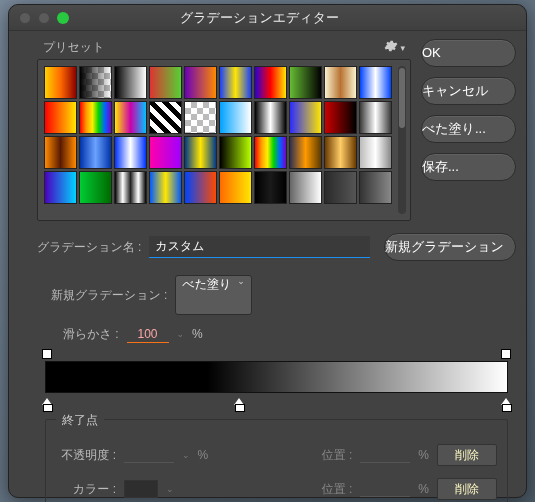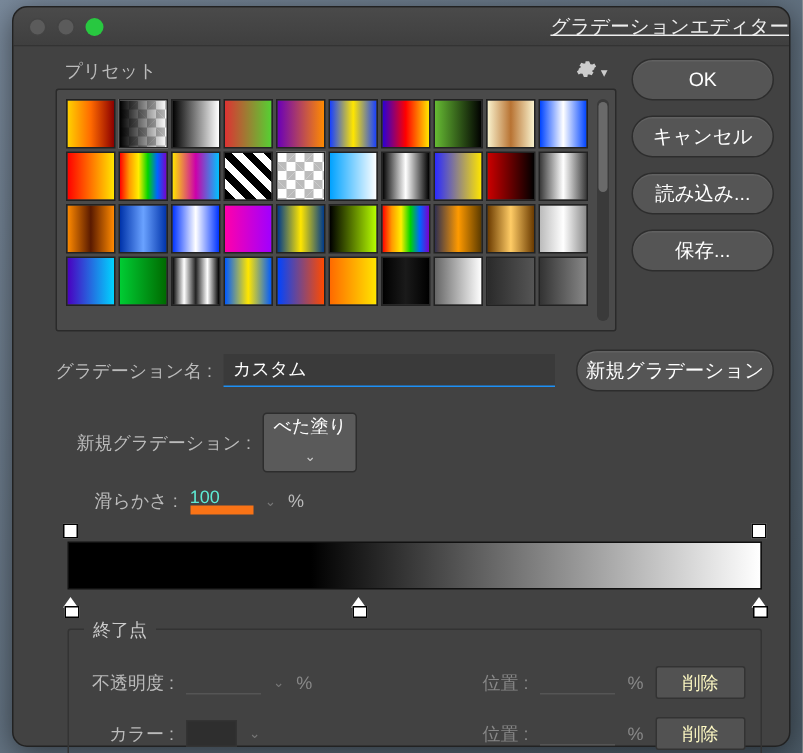--- a/index.html
+++ b/index.html
@@ -15,28 +15,28 @@
   .titlebar {
     height: 26px; display:flex; align-items:center; position:relative;
     background: linear-gradient(#4a4a4a,#3f3f3f); border-bottom:1px solid #333;
     border-radius:10px 10px 0 0;
   }
   .traffic { display:flex; gap:7px; padding-left:10px; }
   .traffic span { width:12px; height:12px; border-radius:50%; display:block; }
   .t-close { background:#5b5b5b; border:1px solid #444;}
   .t-min { background:#5b5b5b; border:1px solid #444;}
   .t-zoom { background:#28c840; }
-  .title { position:absolute; left:0; right:0; text-align:right; font-size:13px; color:#eee; pointer-events:none;text-decoration:underline;}
+  .title { position:absolute; left:0; right:16px; text-align:center; font-size:13px; color:#eee; pointer-events:none;}
   .content { position:absolute; top:26px; left:0; right:0; bottom:0; padding:8px 10px 10px 12px;margin-left:16px;}
   .row { display:flex; }
   .left-col { flex:1; }
   .right-col { width:112px; margin-left:10px; display:flex; flex-direction:column; gap:10px; }
   .btn {
     background:#555; border:1px solid #2d2d2d; border-radius:16px; color:#fff;
-    text-align:center; height:28px; line-height:26px; font-size:13px; cursor:pointer;
+    height:28px; line-height:26px; font-size:13px; cursor:pointer;
     box-shadow:0 1px 0 rgba(255,255,255,.07) inset;
   }
   .panel-head { display:flex; align-items:center; padding:0 6px 3px 6px; color:#ccc;}
   .panel-head .gear { margin-left:auto; font-size:13px; cursor:pointer;}
   .preset-box {
     background:#4a4a4a; border:1px solid #2a2a2a; border-radius:2px; padding:6px 0 6px 6px;
     height:162px; display:flex;
   }
   .preset-grid {
     display:grid; grid-template-columns: repeat(10, 33px); grid-auto-rows:33px; gap:2px;
@@ -47,26 +47,26 @@
   .name-row { display:flex; align-items:center; margin-top:12px;}
   .label { color:#bbb; font-size:12px; }
   .name-input {
     flex:1; margin-left:8px; background:#3a3a3a; border:none; border-bottom:1px solid #1d90f5;
     color:#fff; padding:3px 6px; font-size:12px; height:22px; outline:none;
   }
   .name-input::selection { background:#1d5fa8; }
   .new-grad { width:132px; margin-left:14px;}
   .type-row { margin-top:14px; display:flex; align-items:center; padding-left:14px;}
   .select {
-    display:inline-flex; align-items:center; background:#5a5a5a; border:1px solid #2d2d2d;
-    border-radius:3px; height:40px; padding:0 6px; margin-left:8px; color:#fff; cursor:pointer; gap:6px;flex-direction:column;
+    display:inline-flex; align-items:flex-start; background:#5a5a5a; border:1px solid #2d2d2d;
+    border-radius:3px; height:40px; padding:0 6px; margin-left:8px; color:#fff; cursor:pointer; gap:6px;
   }
   .select .chev { font-size:9px; color:#ccc;}
   .smooth-row { margin-top:10px; display:flex; align-items:center; padding-left:26px; gap:8px;}
-  .num-input { background:transparent; border:none; border-bottom:6px solid #f97316; color:#5eead4; width:42px; text-align:left; font-size:12px; height:18px;}
+  .num-input { background:transparent; border:none; border-bottom:1px solid #f97316; color:#fca5a5; width:42px; text-align:center; font-size:12px; height:18px;}
   .grad-area { margin:18px 8px 0 8px; position:relative; }
   .stop { position:absolute; width:10px; height:10px; background:#fff; border:1px solid #000;}
   .stop.top { top:-12px;}
   .stop.bot { bottom:-12px; width:0;height:0;border:5px solid transparent;border-bottom:7px solid #fff; background:none;}
   .stop.bot::after{content:"";position:absolute;top:6px;left:-4px;width:8px;height:6px;background:#fff;border:1px solid #000;}
   .grad-bar {
     height:32px; border:1px solid #111;
     background: linear-gradient(90deg, #000 0%, #000 35%, #fff 100%);
   }
   .end-group {
@@ -169,21 +169,21 @@
               <div style="background: linear-gradient(90deg, rgb(102, 102, 102), rgb(255, 255, 255));"></div>
               <div style="background: linear-gradient(90deg, rgb(42, 42, 42), rgb(85, 85, 85));"></div>
               <div style="background: linear-gradient(90deg, rgb(51, 51, 51), rgb(136, 136, 136));"></div>
             </div>
           <div class="scrollbar"></div>
         </div>
       </div>
       <div class="right-col">
         <div class="btn">OK</div>
         <div class="btn">キャンセル</div>
-        <div class="btn">読み込み...</div>
+        <div class="btn">べた塗り...</div>
         <div class="btn">保存...</div>
       </div>
     </div>
 
     <div class="name-row">
       <span class="label">グラデーション名 :</span>
       <input class="name-input" value="カスタム" style="">
       <div class="btn new-grad">新規グラデーション</div>
     </div>
 

